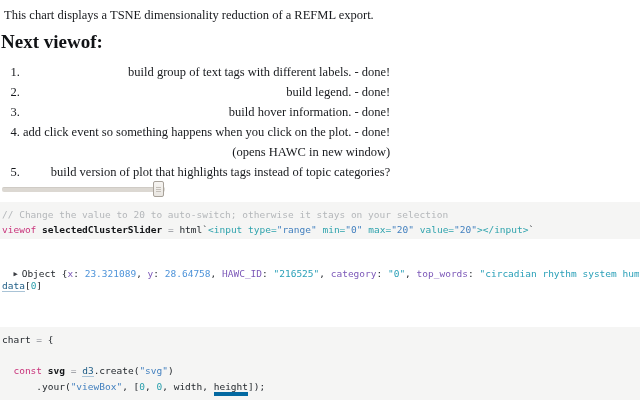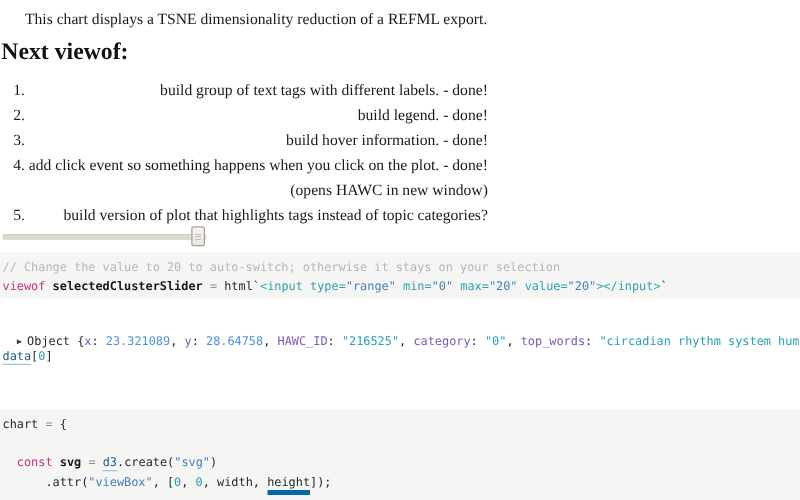--- a/index.html
+++ b/index.html
@@ -1,21 +1,21 @@
 <!DOCTYPE html>
 <html><head>
 <meta charset="utf-8">
 <style>
   html,body{margin:0;padding:0;}
   body{
     width:640px;height:400px;position:relative;overflow:hidden;
     background:#ffffff;font-family:"Liberation Serif", serif;color:#17191d;
   }
   
-  .intro{position:absolute;top:8px;left:20px;margin:0;font-size:12.5px;color:#17191d;}
+  .intro{position:absolute;top:8px;left:4px;margin:0;font-size:12.5px;color:#17191d;}
   .next-heading{position:absolute;top:31px;left:1px;margin:0;font-size:19px;font-weight:700;color:#101215;}
   ol.todo{position:absolute;top:62px;left:2px;margin:0;padding:0 0 0 21px;font-size:12.5px;line-height:20px;color:#17191d;text-align:right;}
   ol.todo li{margin:0;padding:0;}
   .todo-note{margin:0;}
   
   .slider{position:absolute;top:181px;left:2px;width:166px;height:16px;cursor:pointer;}
   .slider-track{position:absolute;top:6px;left:0;width:163px;height:4px;background:#dcd8d2;border-top:1px solid #cfcbc5;border-radius:2px;}
   .slider-thumb{
     position:absolute;top:0;left:151px;width:11px;height:16px;
     background:linear-gradient(180deg,#f7f5f2 0%,#e9e6e1 100%);
@@ -84,14 +84,14 @@
 <div class="inspector mono">
   <span class="tri">▶</span><span class="obj">Object</span><span class="ipunct"> </span><span class="ipunct">{</span><span><span class="ikey">x</span><span class="ipunct">: </span><span class="inum">23.321089</span><span class="ipunct">, </span><span class="ikey">y</span><span class="ipunct">: </span><span class="inum">28.64758</span><span class="ipunct">, </span><span class="ikey">HAWC_ID</span><span class="ipunct">: </span><span class="istr">"216525"</span><span class="ipunct">, </span><span class="ikey">category</span><span class="ipunct">: </span><span class="istr">"0"</span><span class="ipunct">, </span><span class="ikey">top_words</span><span class="ipunct">: </span><span class="istr">"circadian rhythm system human c</span></span>
 </div>
 
 <div class="source-line mono"><span class="tok ref">data</span><span class="tok plain">[</span><span class="tok num">0</span><span class="tok plain">]</span></div>
 
 <div class="code-block code2 mono">
     <div class="code-line"><span class="tok plain">chart </span><span class="tok op">=</span><span class="tok plain"> {</span></div>
     <div class="code-line">&nbsp;</div>
     <div class="code-line"><span class="tok plain">  </span><span class="tok kw">const</span><span class="tok plain"> </span><span class="tok def">svg</span><span class="tok plain"> </span><span class="tok op">=</span><span class="tok plain"> </span><span class="tok ref">d3</span><span class="tok plain">.create(</span><span class="tok str">"svg"</span><span class="tok plain">)</span></div>
-    <div class="code-line"><span class="tok plain">      .attr(</span><span class="tok str">"viewBox"</span><span class="tok plain">, [</span><span class="tok num">0</span><span class="tok plain">, </span><span class="tok num">0</span><span class="tok plain">, width, </span><span class="tok refd">height</span><span class="tok plain">]);</span></div>
+    <div class="code-line"><span class="tok plain">      .your(</span><span class="tok str">"viewBox"</span><span class="tok plain">, [</span><span class="tok num">0</span><span class="tok plain">, </span><span class="tok num">0</span><span class="tok plain">, width, </span><span class="tok refd">height</span><span class="tok plain">]);</span></div>
   </div>
 
 </body></html>

